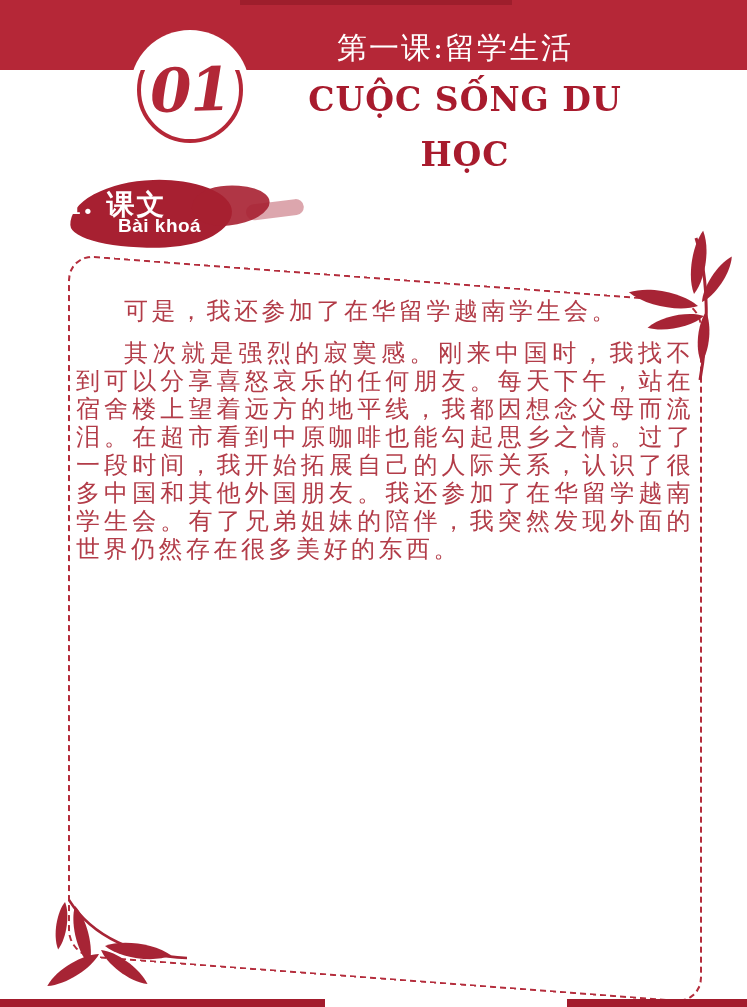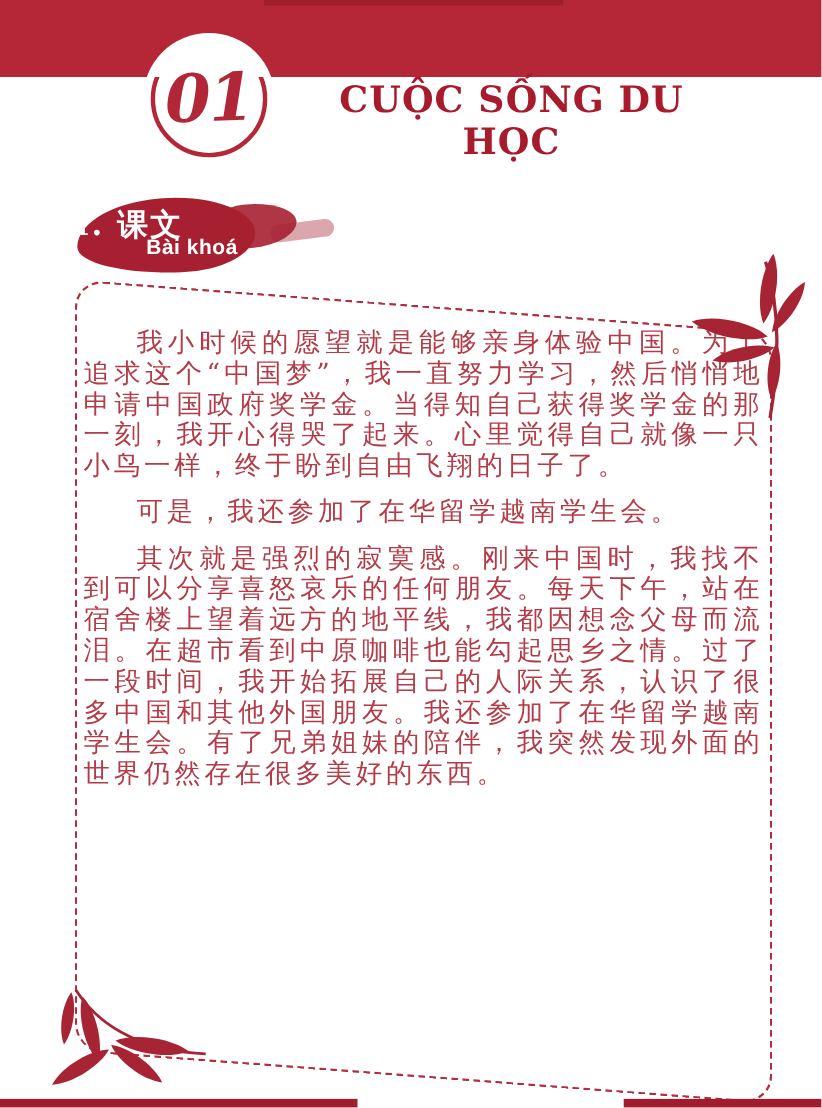--- a/index.html
+++ b/index.html
@@ -16,34 +16,34 @@
   .badge-num{font-family:"DejaVu Serif",serif;font-style:italic;font-weight:bold;
              font-size:60px;color:#B22737;letter-spacing:-2px;transform:rotate(-2deg);}
   .ring-clip{position:absolute;left:130px;top:70px;width:120px;height:82px;overflow:hidden;}
   .ring{position:absolute;left:7px;top:-33px;width:98px;height:98px;border:4px solid #B52737;
         border-radius:50%;}
 
   
   .title-zh{position:absolute;left:300px;top:31px;width:310px;text-align:center;
             color:#ffffff;font-size:30px;line-height:34px;letter-spacing:2px;}
   .title-vi{position:absolute;left:275px;top:72px;width:380px;text-align:center;
-            color:#A81B2D;font-size:33px;font-weight:bold;letter-spacing:1px;line-height:38px;}
+            color:#A81B2D;font-size:33px;font-weight:bold;letter-spacing:1px;line-height:55px;}
 
   
   .blob{position:absolute;left:70px;top:180px;width:162px;height:68px;background:#A72031;
         border-radius:52% 48% 42% 58% / 62% 50% 50% 38%;transform:rotate(-2deg);}
   .blob::before{content:"";position:absolute;right:-38px;top:8px;width:78px;height:40px;
         background:#A72031;border-radius:40% 60% 55% 45%/50% 50% 50% 50%;
         transform:rotate(-4deg);opacity:.9;}
   .blob::after{content:"";position:absolute;right:-72px;top:26px;width:58px;height:16px;
         background:#A72031;opacity:.4;border-radius:8px/50%;transform:rotate(-5deg);}
   .blob-line1{position:absolute;left:68px;top:186px;color:#ffffff;font-size:28px;
         font-weight:bold;letter-spacing:2px;z-index:3;}
   .blob-line2{position:absolute;left:118px;top:215px;color:#ffffff;font-size:19px;
-        font-weight:bold;font-family:"Liberation Sans",sans-serif;letter-spacing:.5px;z-index:3;margin-left:15px;}
+        font-weight:bold;font-family:"Liberation Sans",sans-serif;letter-spacing:.5px;z-index:3;}
 
   
   .dash-box{position:absolute;left:68px;top:254px;width:630px;height:698px;
         border:2px dashed #B42D3C;border-radius:26px;
         transform:skewY(4.3deg);transform-origin:0 0;}
 
   
   .passage{position:absolute;left:76px;top:297px;width:618px;color:#B23C48;
         font-size:24px;line-height:28px;letter-spacing:3.5px;text-align:justify;z-index:2;}
   .passage p{margin:0 0 14px 0;text-indent:2em;}
@@ -66,30 +66,30 @@
   <div class="top-band"></div>
   <div class="top-accent"></div>
 
   <div class="badge">
     <span class="badge-num">01</span>
   </div>
   <div class="ring-clip">
     <div class="ring"></div>
   </div>
 
+  <div class="title-zh">第一课:留学生活</div>
   <div class="title-vi">CUỘC SỐNG DU HỌC</div>
 
   <div class="blob"></div>
   <div class="blob-line1">I. 课文</div>
   <div class="blob-line2">Bài khoá</div>
 
   <div class="dash-box"></div>
 
   <div class="passage">
-    <p>我小时候的愿望就是能够亲身体验中国。为了追求这个“中国梦”，我一直努力学习，然后悄悄地申请中国政府奖学金。当得知自己获得奖学金的那一刻，我开心得哭了起来。心里觉得自己就像一只小鸟一样，终于盼到自由飞翔的日子了。</p>
     <p>可是，我还参加了在华留学越南学生会。</p>
     <p>其次就是强烈的寂寞感。刚来中国时，我找不到可以分享喜怒哀乐的任何朋友。每天下午，站在宿舍楼上望着远方的地平线，我都因想念父母而流泪。在超市看到中原咖啡也能勾起思乡之情。过了一段时间，我开始拓展自己的人际关系，认识了很多中国和其他外国朋友。我还参加了在华留学越南学生会。有了兄弟姐妹的陪伴，我突然发现外面的世界仍然存在很多美好的东西。</p>
   </div>
 
   <svg class="bamboo bamboo-tr" viewBox="0 0 137 165" xmlns="http://www.w3.org/2000/svg">
     <g fill="#A72435" stroke="none">
       <path d="M90 160 C98 115 100 62 86 18" fill="none" stroke="#A72435" stroke-width="3"></path>
       <path transform="translate(84,74) rotate(-80) scale(1.0)" d="M0 0 C14 -9 46 -11 64 -2 C46 9 14 8 0 0 Z"></path>
       <path transform="translate(92,82) rotate(-55) scale(0.85)" d="M0 0 C14 -9 46 -11 64 -2 C46 9 14 8 0 0 Z"></path>
       <path transform="translate(88,86) rotate(193) scale(1.1)" d="M0 0 C14 -9 46 -11 64 -2 C46 9 14 8 0 0 Z"></path>

